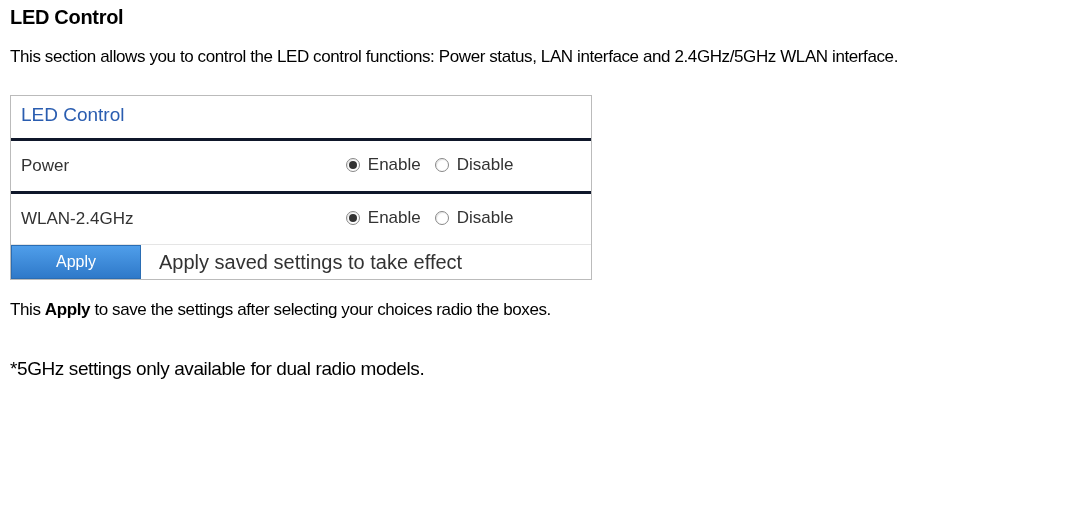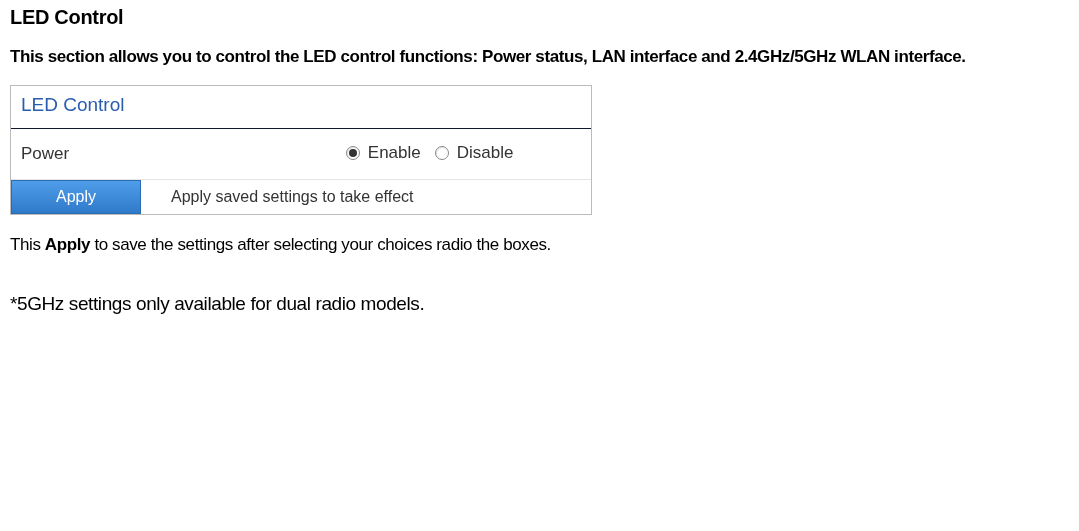--- a/index.html
+++ b/index.html
@@ -14,22 +14,21 @@
       font-size: 20px;
       font-weight: bold;
       font-stretch: condensed;
       letter-spacing: -0.3px;
       margin-bottom: 18px;
     }
     .intro {
       font-size: 17px;
       font-stretch: condensed;
       letter-spacing: -0.4px;
-      margin-bottom: 18px;
-      font-weight: bold;
+      margin-bottom: 28px;
     }
     .panel-wrap {
       border: 1px solid #bbb;
       width: 582px;
       background: #fff;
       margin-bottom: 20px;
     }
     .panel-title {
       color: #2a5db0;
       font-size: 19px;
@@ -38,21 +37,21 @@
       font-family: "Segoe UI", Arial, sans-serif;
     }
     table.led {
       width: 100%;
       border-collapse: collapse;
       font-family: "Segoe UI", Arial, sans-serif;
       font-size: 17px;
       color: #333;
     }
     table.led td {
-      border-top: 1px solid #0f172a;
+      border-top: 3px solid #0f172a;
       padding: 14px 10px;
       vertical-align: middle;
     }
     table.led td.label-cell { width: 56%; }
     table.led td.opt-cell { width: 44%; white-space: nowrap; }
     .radio-wrap {
       display: inline-flex;
       align-items: center;
       margin-right: 14px;
     }
@@ -87,24 +86,24 @@
       width: 130px;
       height: 34px;
       background: linear-gradient(to bottom, #4f9eea, #2f79c9);
       color: #fff;
       font-size: 16px;
       font-family: "Segoe UI", Arial, sans-serif;
       border: 1px solid #2a6db3;
       cursor: pointer;
     }
     .apply-note {
-      font-size: 16px;
+      font-size: 20px;
       color: #333;
       font-family: "Segoe UI", Arial, sans-serif;
-      margin-left: 30px;
+      margin-left: 18px;
     }
     .click-apply {
       font-size: 17px;
       font-stretch: condensed;
       letter-spacing: -0.4px;
       margin-bottom: 38px;
     }
     .click-apply b { font-weight: bold; }
     .footnote {
       font-size: 19px;
@@ -126,20 +125,30 @@
         <tr>
           <td class="label-cell">Power</td>
           <td class="opt-cell"><span class="radio-wrap">
               <span class="radio-circle selected"></span>
               <span>Enable</span>
             </span><span class="radio-wrap">
               <span class="radio-circle"></span>
               <span>Disable</span>
             </span></td>
         </tr>
+        <tr>
+          <td class="label-cell">WLAN-2.4GHz</td>
+          <td class="opt-cell"><span class="radio-wrap">
+              <span class="radio-circle selected"></span>
+              <span>Enable</span>
+            </span><span class="radio-wrap">
+              <span class="radio-circle"></span>
+              <span>Disable</span>
+            </span></td>
+        </tr>
       </tbody>
   </table>
   <div class="apply-row">
     <div class="apply-btn">Apply</div>
     <div class="apply-note">Apply saved settings to take effect</div>
   </div>
 </div>
 
 <div class="click-apply">
   <span>This </span><b>Apply</b><span> to save the settings after selecting your choices radio the boxes.</span>

